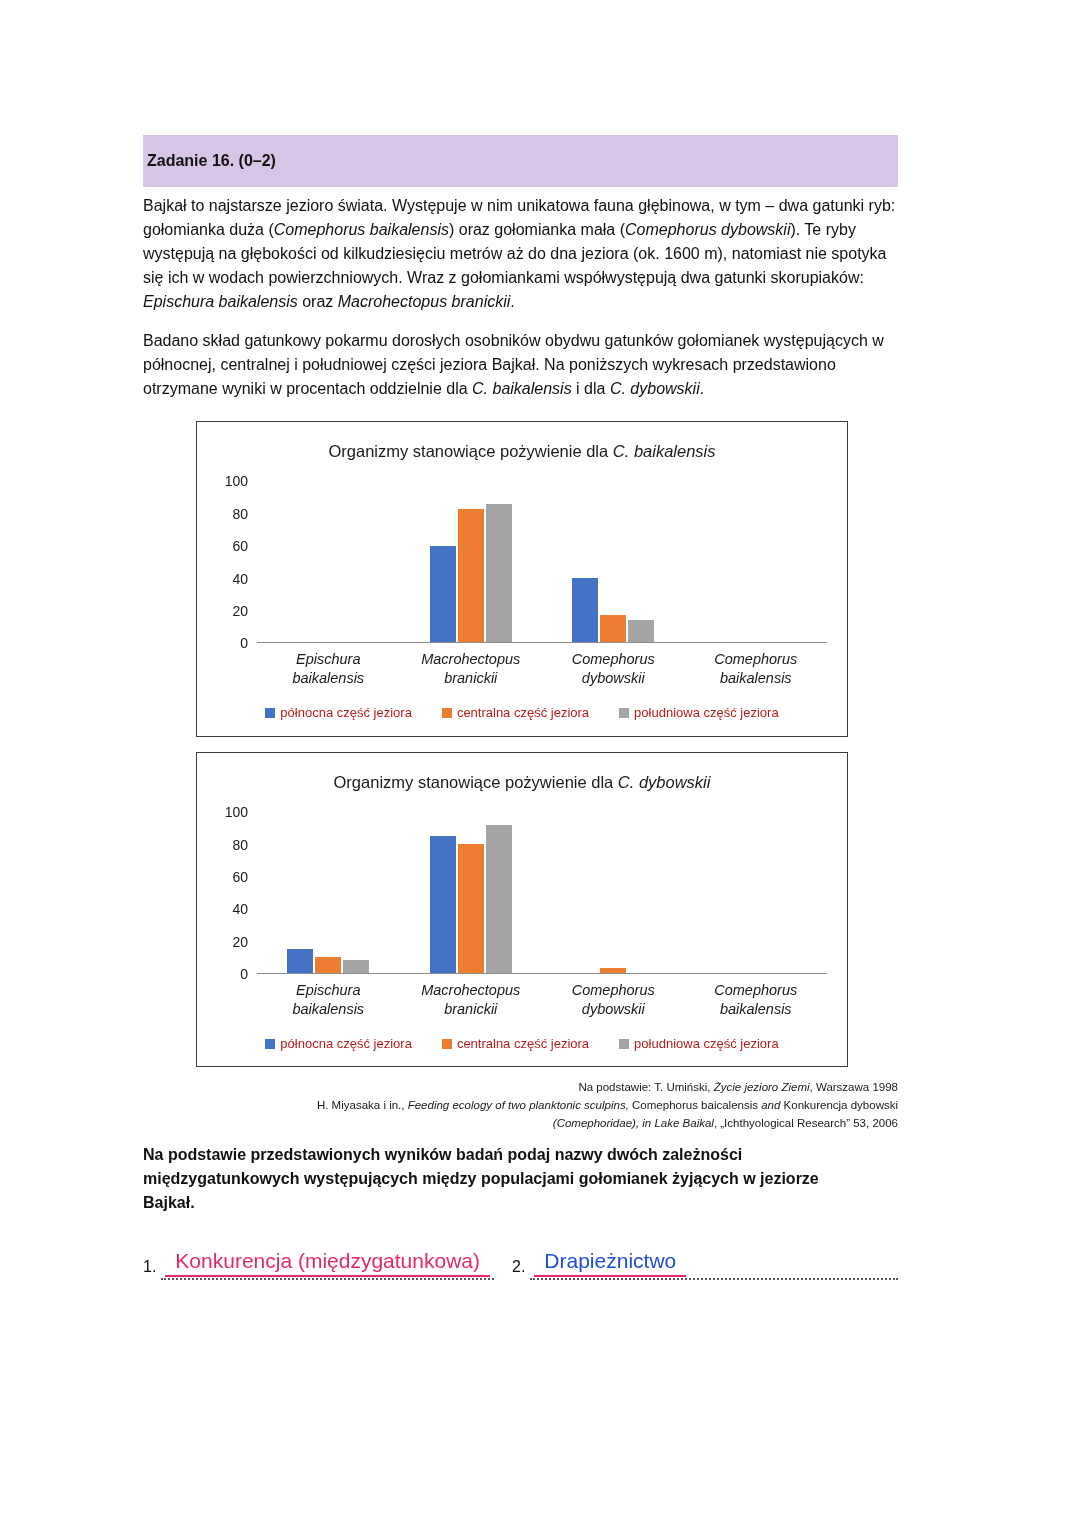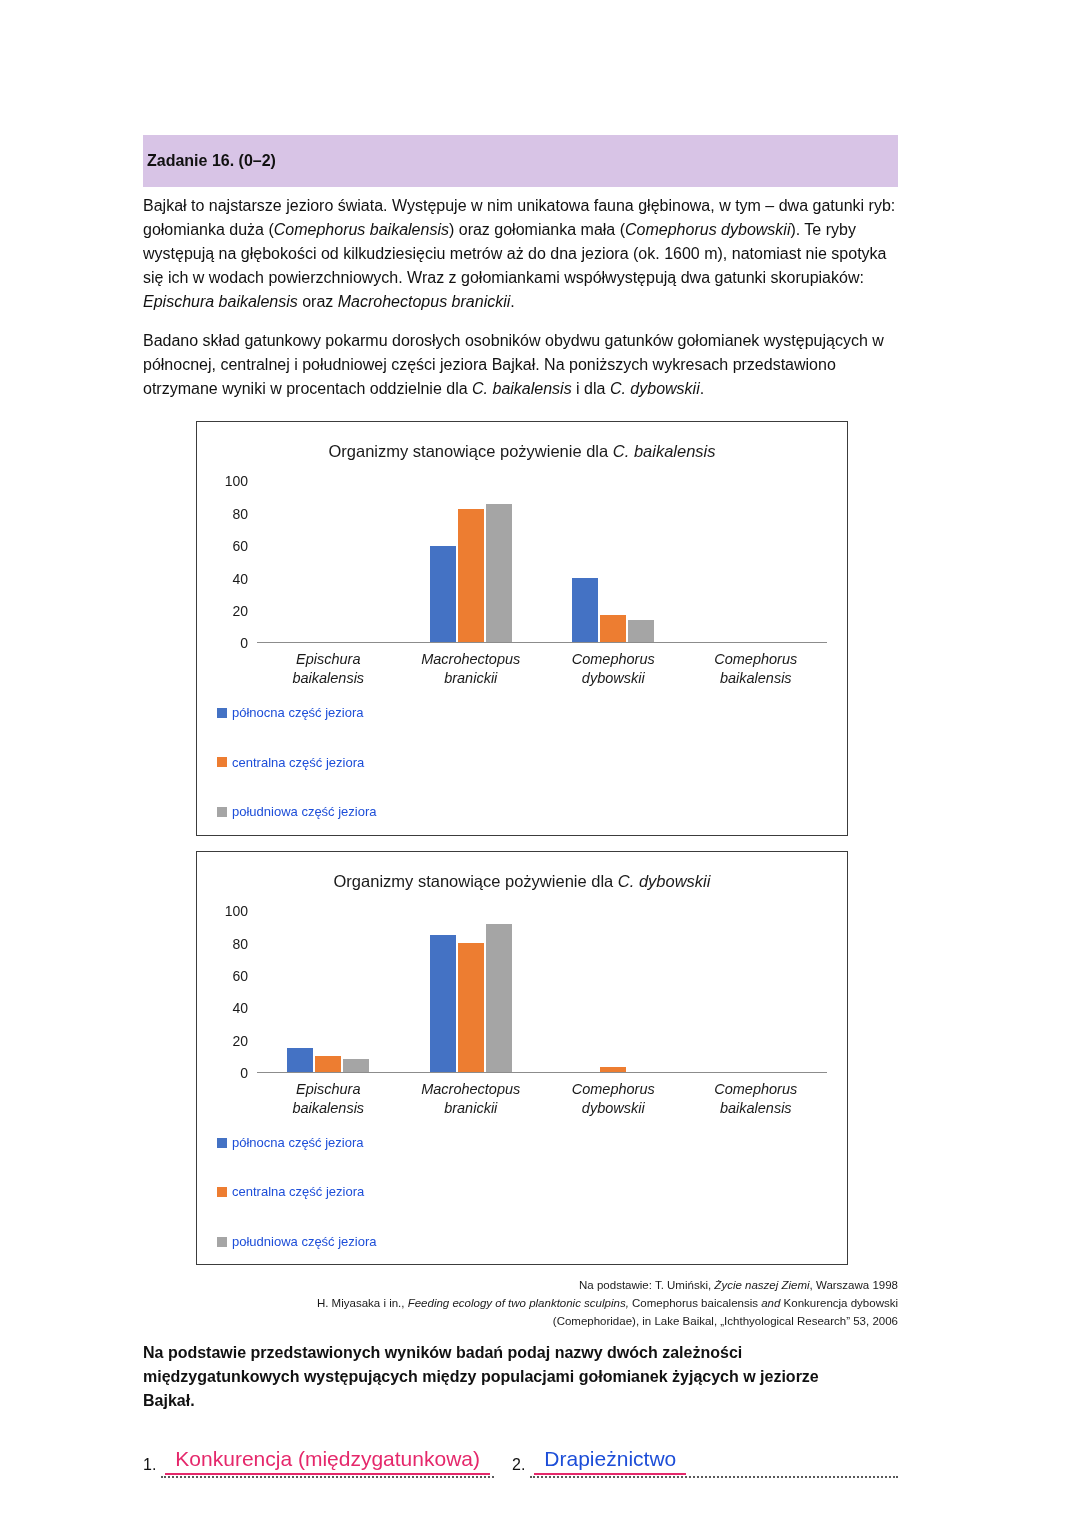--- a/index.html
+++ b/index.html
@@ -75,22 +75,21 @@
     margin-top: 7px;
     white-space: pre-line;
     color: #1a1a1a;
   }
   .legend {
     display: flex;
     justify-content: center;
     gap: 30px;
     margin-top: 15px;
     font-size: 13px;
-    color: #1d4ed8;
-    flex-direction: column;
+    color: #b91c1c;
   }
   .legend-item { display: inline-flex; align-items: center; gap: 5px; }
   .legend-swatch { width: 10px; height: 10px; flex: 0 0 10px; display: inline-block; }
   
   .source {
     margin-top: 12px;
     font-size: 11.5px;
     line-height: 1.55;
     text-align: right;
     color: #1a1a1a;
@@ -251,23 +250,23 @@
           <span>centralna część jeziora</span>
         </span>
         <span class="legend-item">
           <span class="legend-swatch" style="background: rgb(165, 165, 165);"></span>
           <span>południowa część jeziora</span>
         </span>
       </div>
   </div>
 
   <div class="source">
-    <div><span>Na podstawie: T. Umiński, </span><span style="font-style: italic;">Życie naszej Ziemi</span><span>, Warszawa 1998</span></div>
+    <div><span>Na podstawie: T. Umiński, </span><span style="font-style: italic;">Życie jezioro Ziemi</span><span>, Warszawa 1998</span></div>
     <div><span>H. Miyasaka i in., </span><span style="font-style: italic;">Feeding ecology of two planktonic sculpins, </span><span>Comephorus baicalensis </span><span style="font-style: italic;">and </span><span>Konkurencja dybowski</span></div>
-    <div><span style="">(Comephoridae), in Lake Baikal</span><span>, „Ichthyological Research” 53, 2006</span></div>
+    <div><span style="font-style: italic;">(Comephoridae), in Lake Baikal</span><span>, „Ichthyological Research” 53, 2006</span></div>
   </div>
 
   <p class="question">Na podstawie przedstawionych wyników badań podaj nazwy dwóch zależności międzygatunkowych występujących między populacjami gołomianek żyjących w jeziorze Bajkał.</p>
 
   <div class="answers-row">
     <span class="answer-num">1.</span>
     <span class="answer-slot">
       <span class="answer-text" style="color: rgb(229, 40, 107); border-bottom-color: rgb(229, 40, 107);">Konkurencja (międzygatunkowa)</span>
     </span>
     <span class="answer-num second">2.</span>

